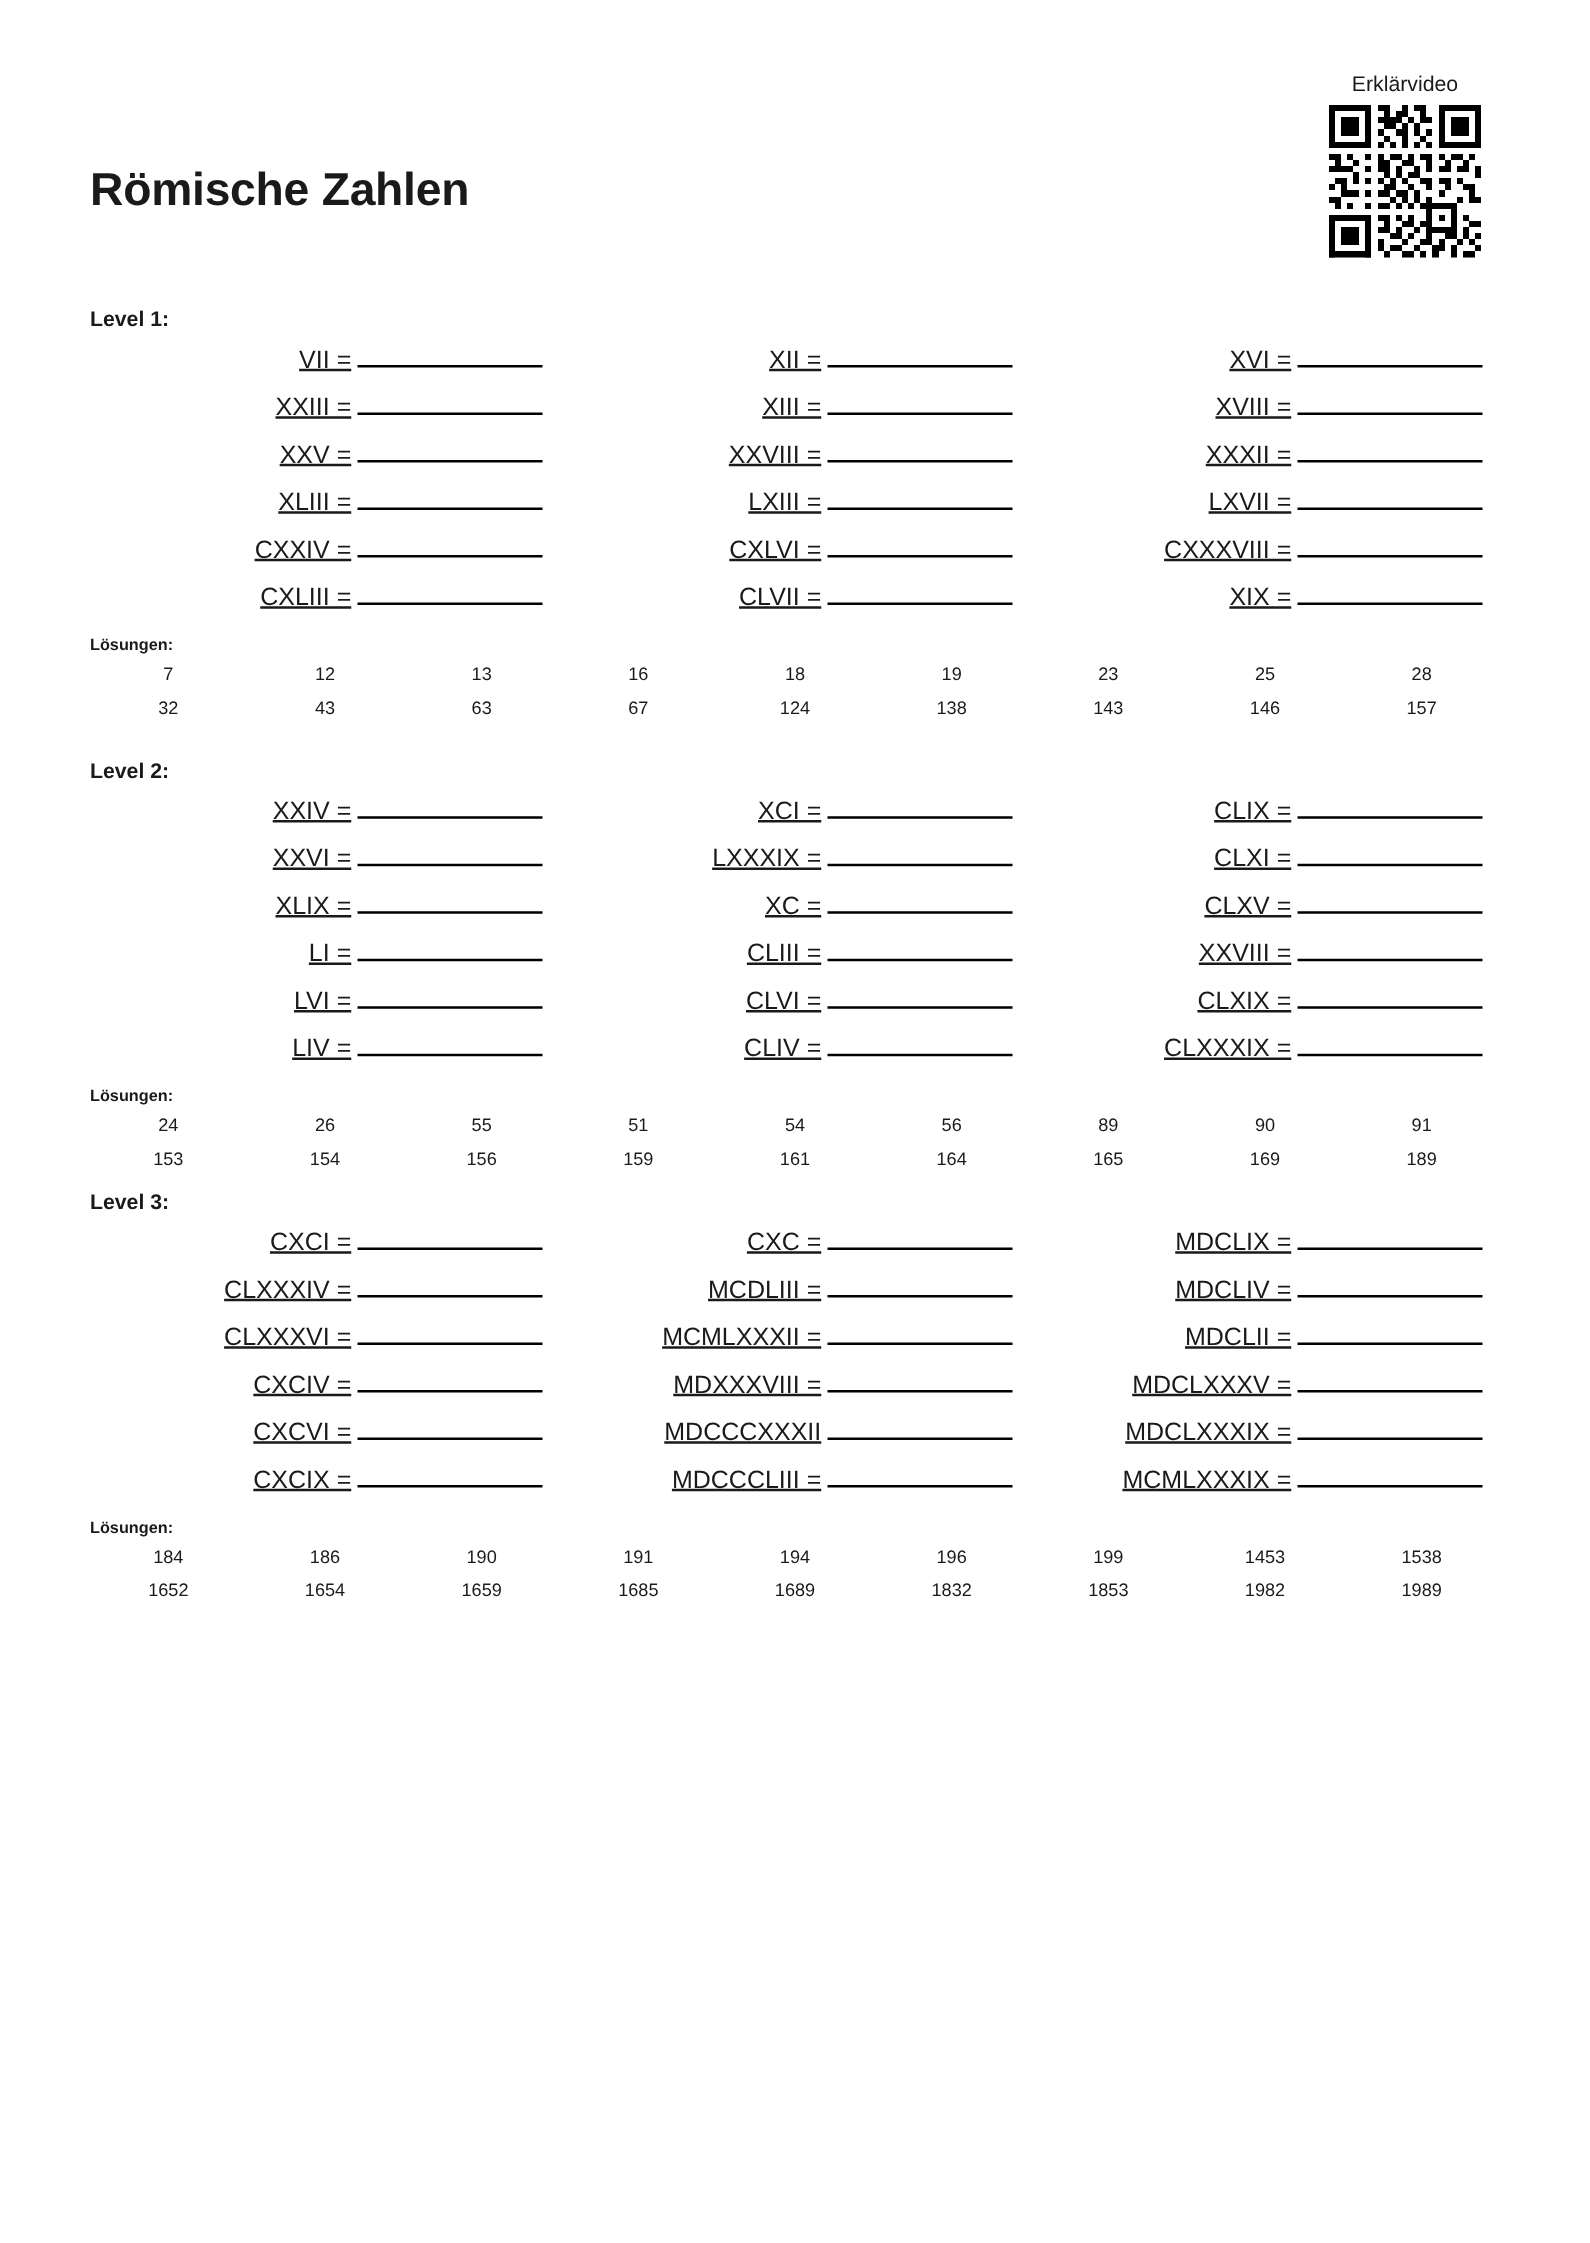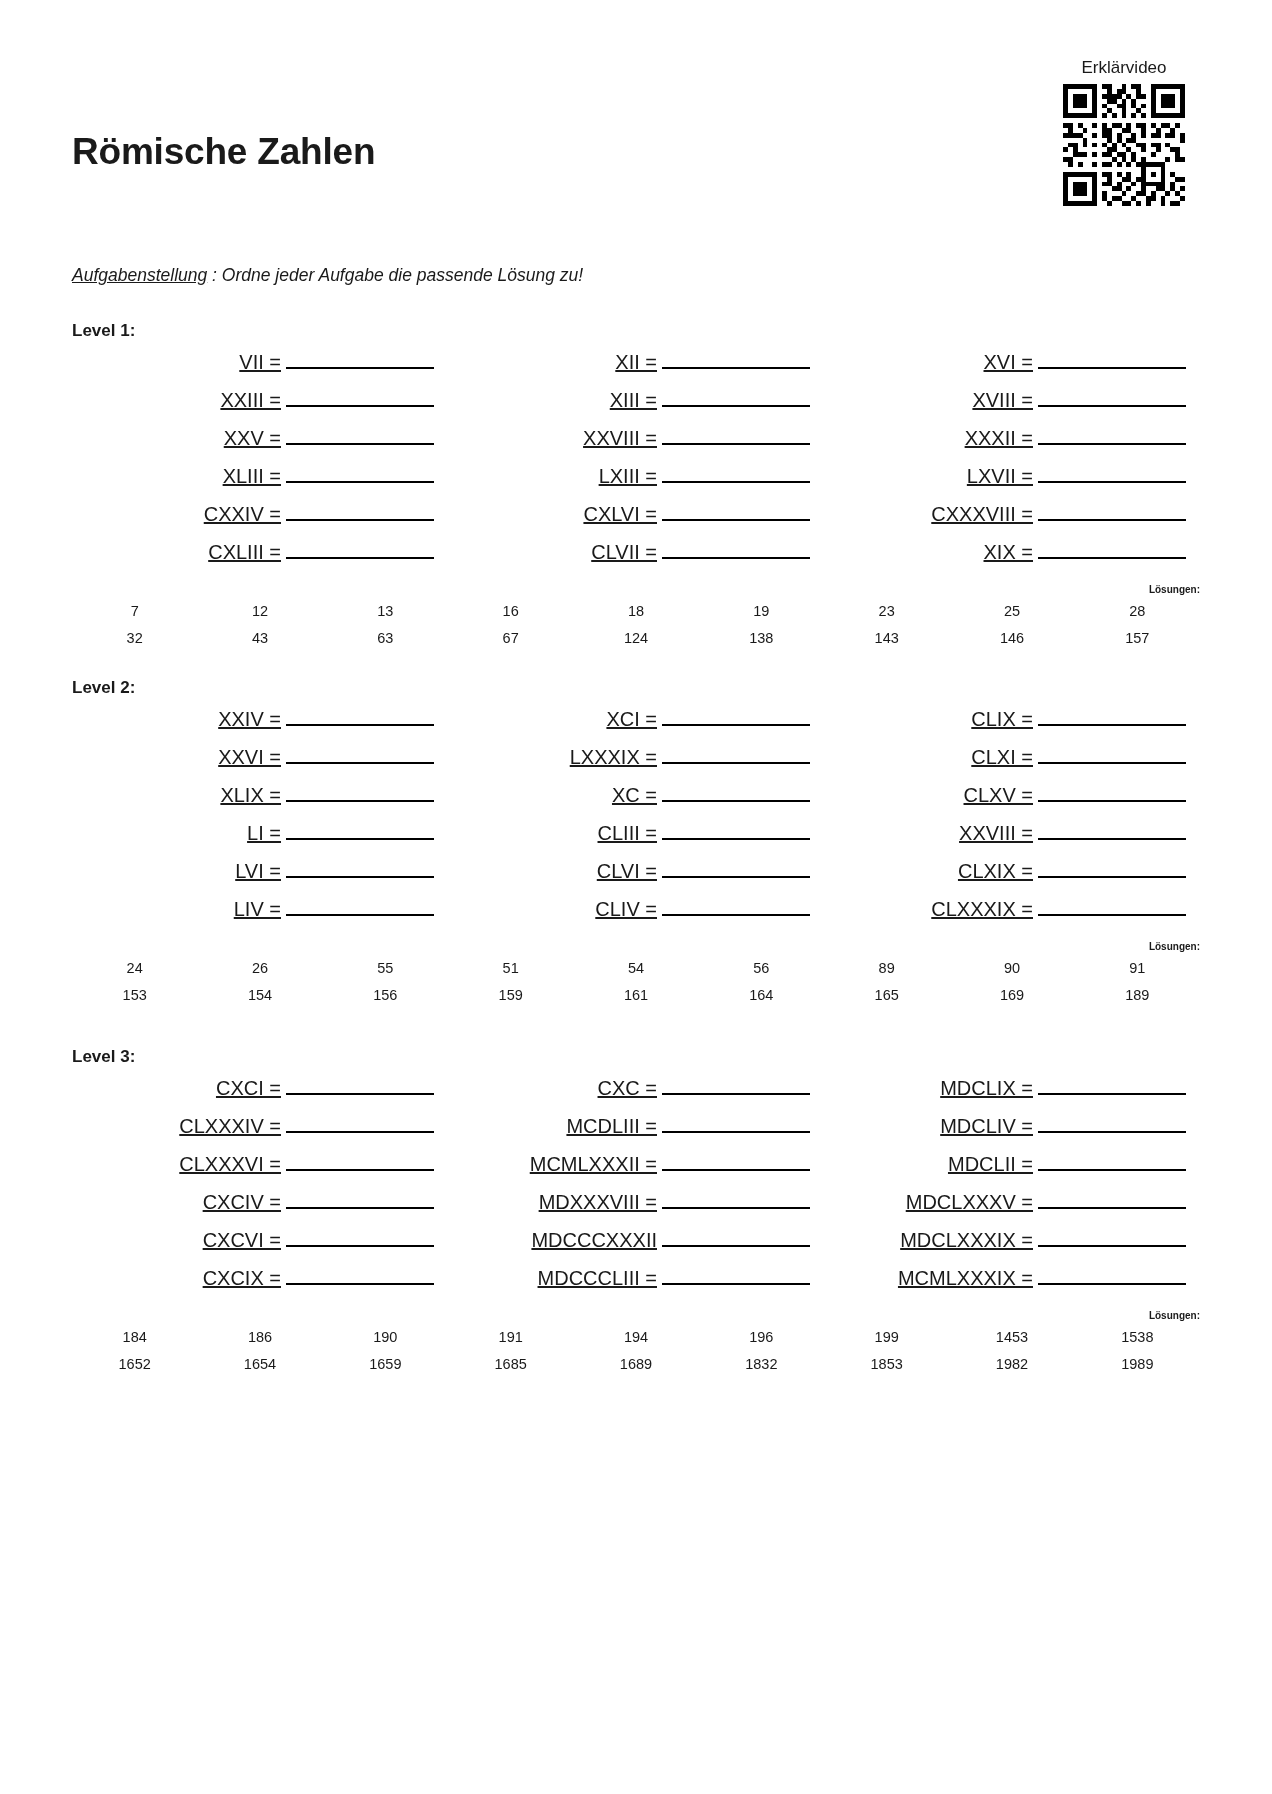--- a/index.html
+++ b/index.html
@@ -91,21 +91,21 @@
   .instruction .lead {
     text-decoration: underline;
   }
 
   
   .level-block {
     margin: 0 72px;
   }
   .level-block.lvl1 { margin-top: 34px; }
   .level-block.lvl2 { margin-top: 26px; }
-  .level-block.lvl3 { margin-top: 38px; }
+  .level-block.lvl3 { margin-top: 10px; }
 
   .level-title {
     font-size: 17px;
     font-weight: bold;
     margin-bottom: 6px;
     line-height: 1.2;
   }
 
   .ex-grid {
     display: grid;
@@ -136,25 +136,24 @@
     border-bottom: 2.2px solid #000;
     height: 20px;
     flex: 0 0 148px;
   }
 
   
   .sol-block {
     margin: 8px 72px 0 72px;
   }
   .sol-title {
-    font-size: 10px;
+    font-size: 13px;
     font-weight: bold;
     line-height: 1.3;
     margin-bottom: 2px;
-    text-align: right;
   }
   .sol-grid {
     display: grid;
     grid-template-columns: repeat(9, 1fr);
   }
   .sol-cell {
     font-size: 14.5px;
     text-align: center;
     line-height: 1.85;
     white-space: nowrap;
@@ -324,23 +323,20 @@
             <rect x="12" y="24" width="2" height="1"></rect>
           <rect x="15" y="24" width="1" height="1"></rect>
             <rect x="17" y="24" width="1" height="1"></rect>
           <rect x="22" y="24" width="2" height="1"></rect>
         </g>
       </svg>
     </div>
 
   </div>
 
-  <div class="instruction">
-    <span class="lead">Aufgabenstellung</span><span> : Ordne jeder Aufgabe die passende Lösung zu!</span>
-  </div>
 
   <div class="level-block lvl1">
     <div class="level-title">Level 1:</div>
     <div class="ex-grid">
       <div class="ex-col">
         <div class="ex-row">
             <span class="ex-label">VII =</span>
             <span class="ex-blank"></span>
           </div>
         <div class="ex-row">

